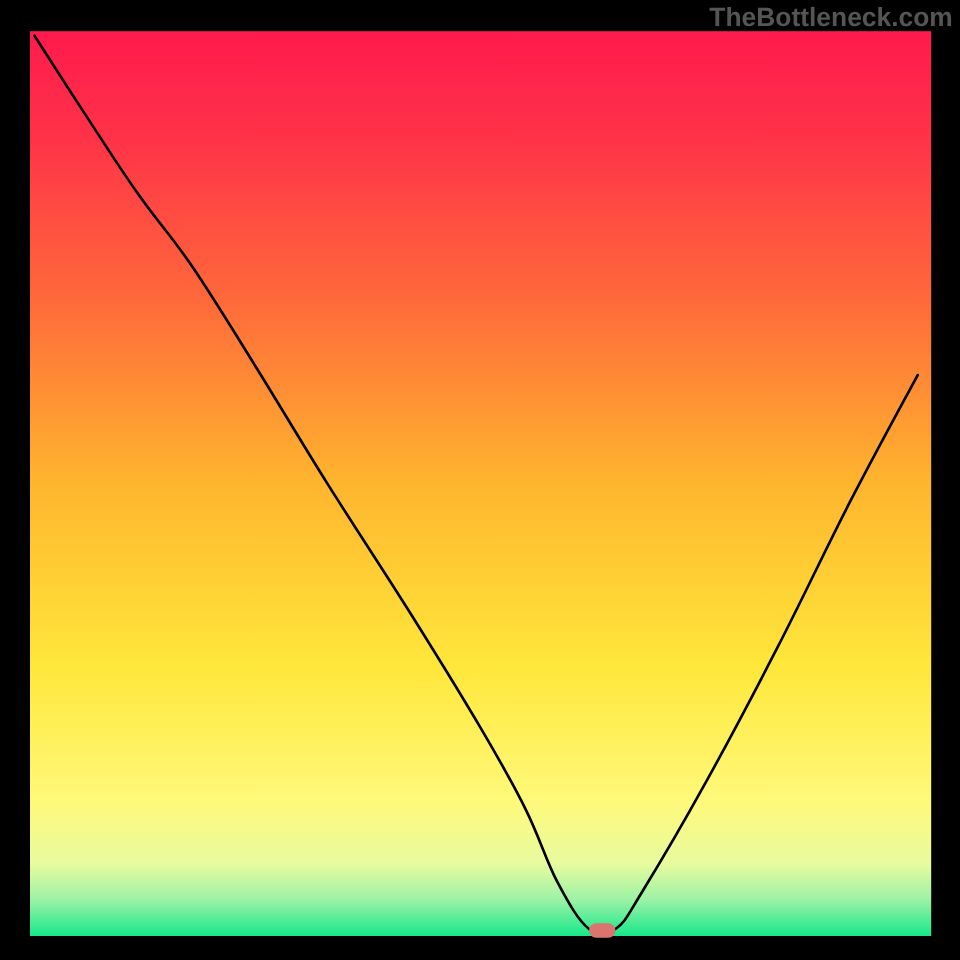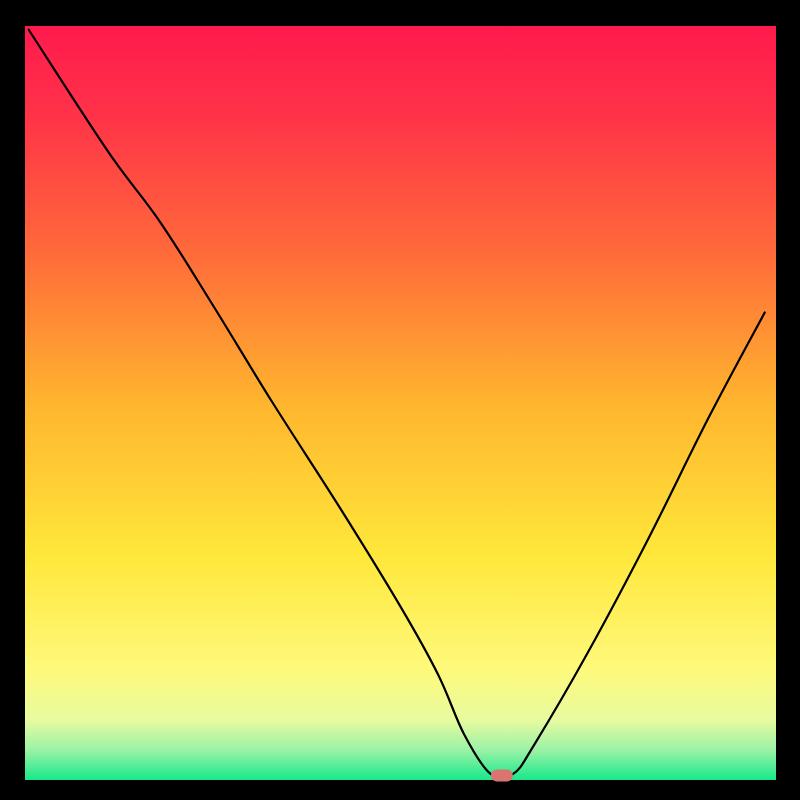--- a/index.html
+++ b/index.html
@@ -25,20 +25,21 @@
     z-index: 10;
   }
   svg {
     display: block;
   }
 </style>
 </head>
 <body>
 
 <div class="chart-container">
+  <div class="watermark">TheBottleneck.com</div>
   <svg id="chart-svg" width="800" height="800" viewBox="0 0 800 800">
       <rect x="0" y="0" width="800" height="800" fill="#000000"></rect>
       <defs>
         <linearGradient id="bg-grad" x1="0" y1="0" x2="0" y2="1">
           <stop offset="0%" stop-color="#ff1a4d"></stop>
           <stop offset="12%" stop-color="#ff3348"></stop>
           <stop offset="30%" stop-color="#ff6a3a"></stop>
           <stop offset="50%" stop-color="#ffb52e"></stop>
           <stop offset="70%" stop-color="#ffe73a"></stop>
           <stop offset="85%" stop-color="#fff97a"></stop>

